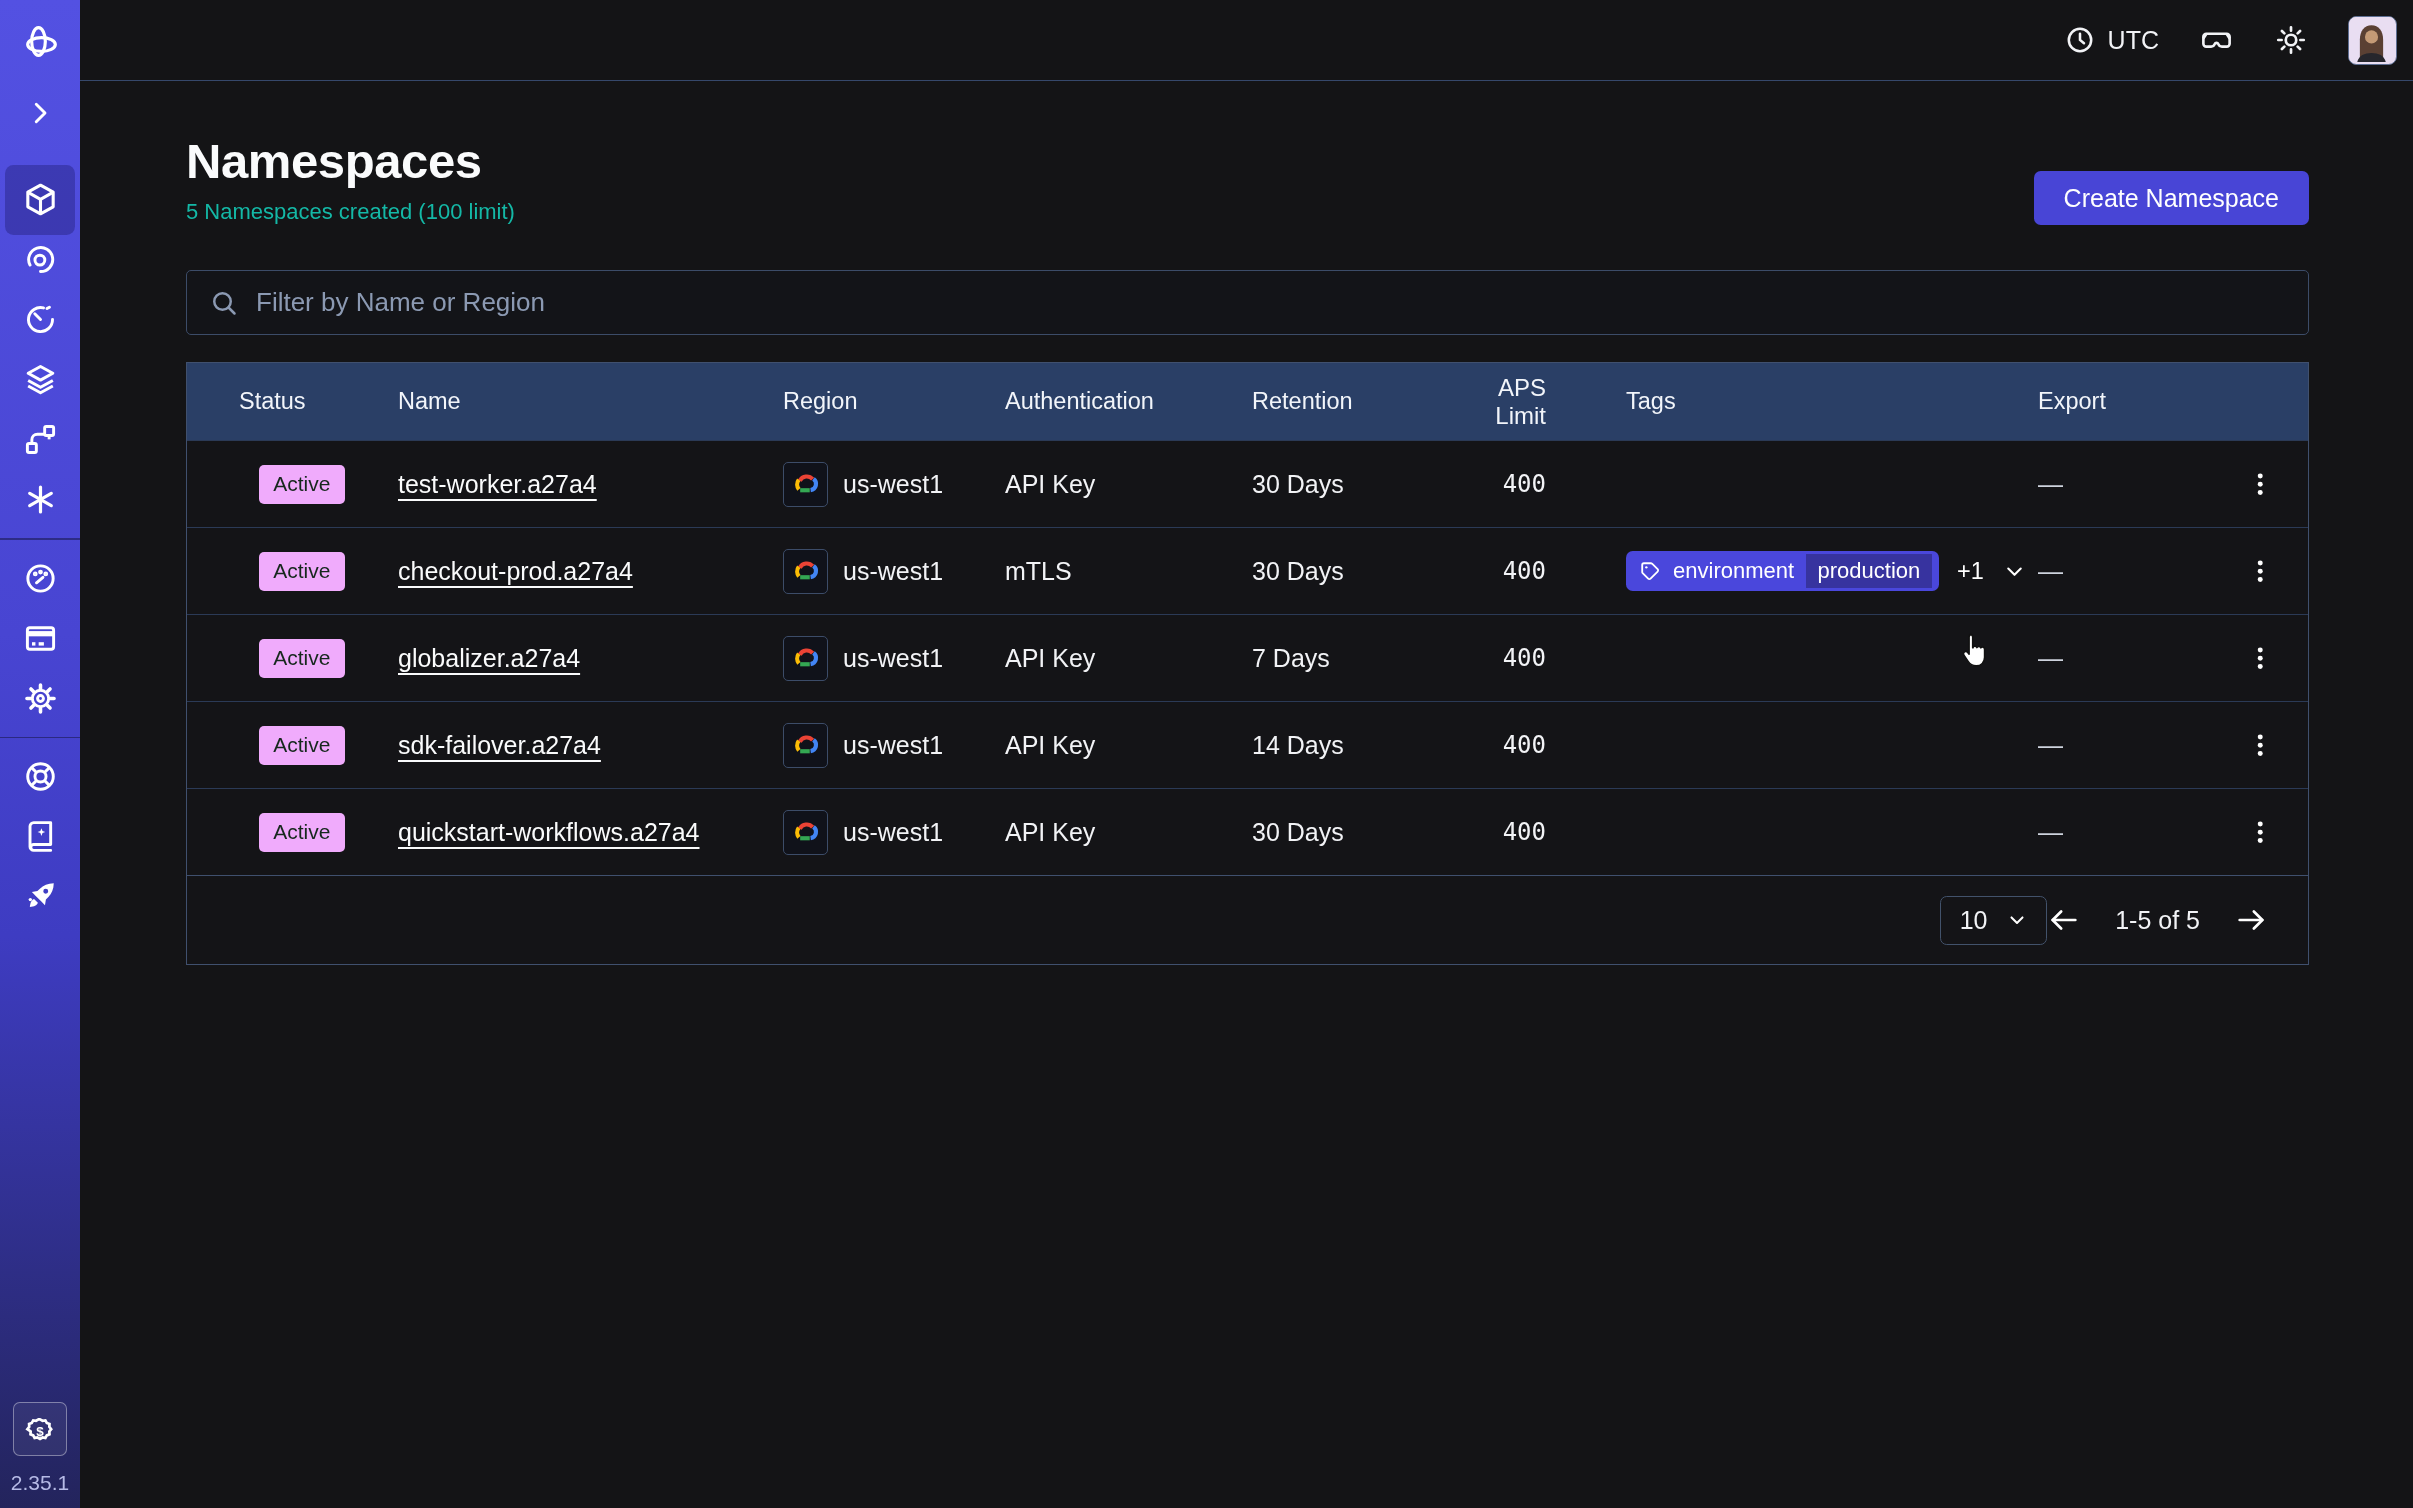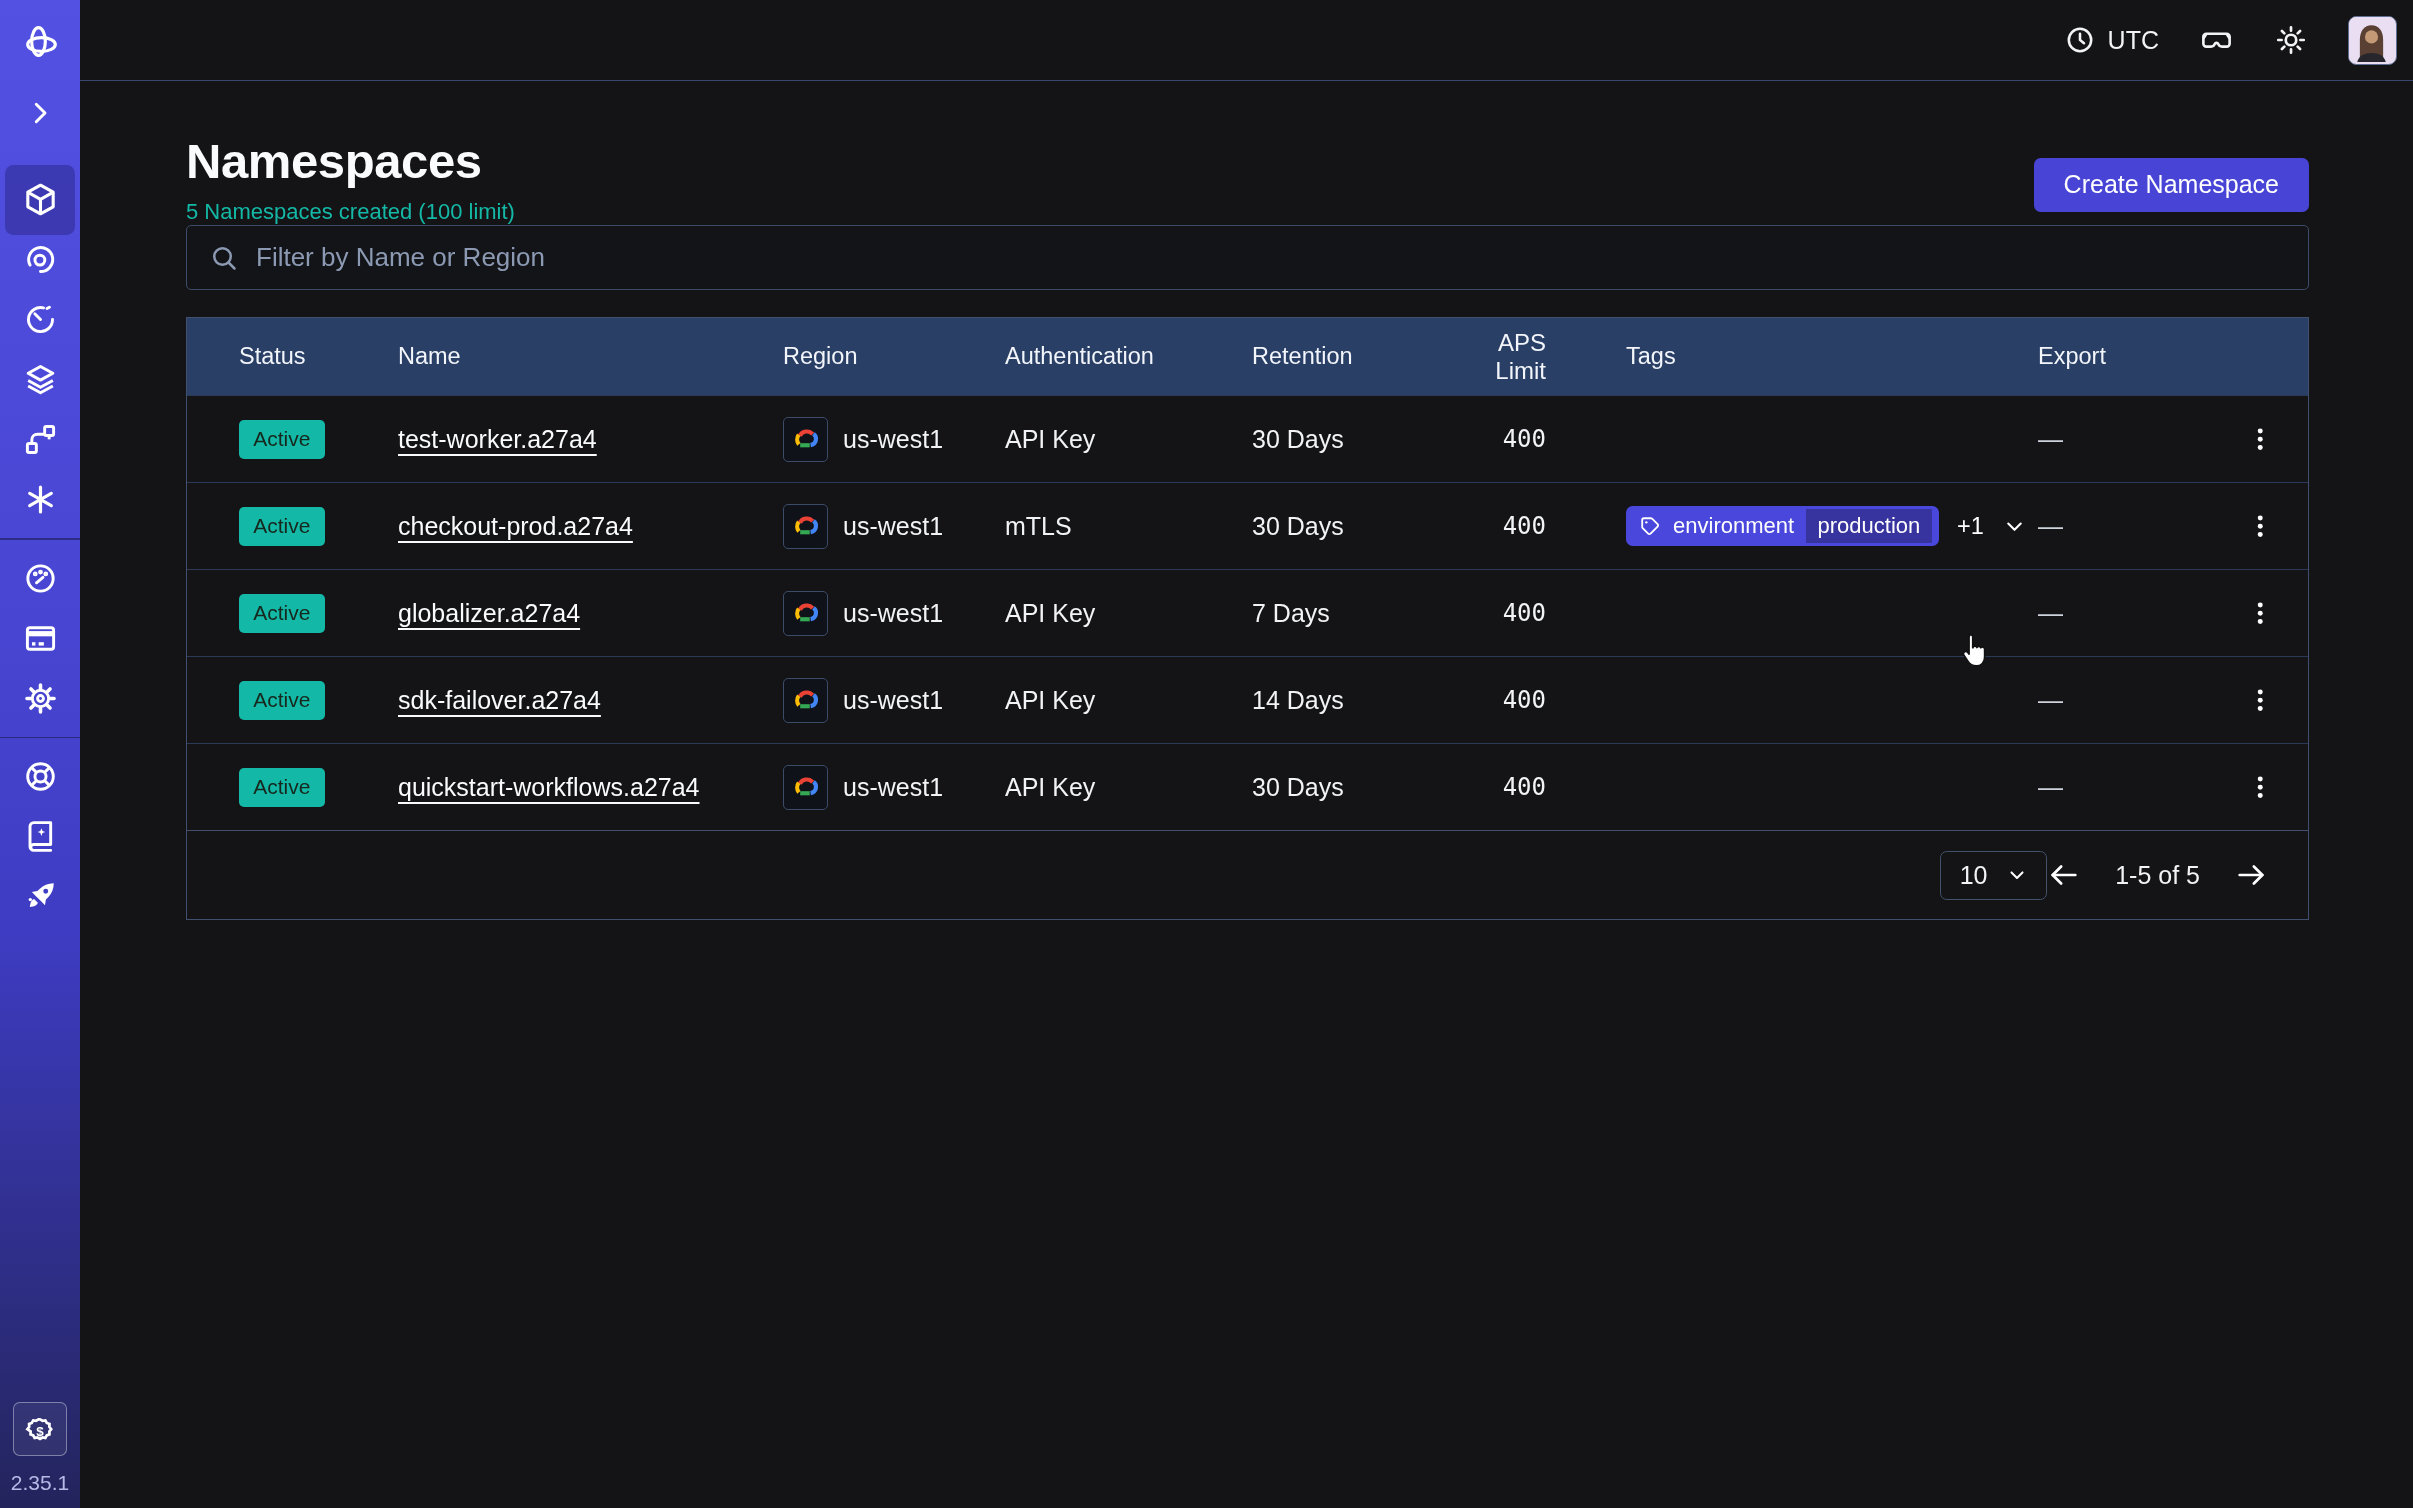--- a/index.html
+++ b/index.html
@@ -39,21 +39,21 @@
   }
   .tz { display:flex; align-items:center; gap:11.7px; font-size:25px; color:#f2f3f6; cursor:pointer; }
   .icon-btn { display:flex; align-items:center; justify-content:center; cursor:pointer; }
   .avatar {
     width:49px; height:49px; border-radius:8.4px; border:1.7px solid #5d6e92; overflow:hidden;
     background:#e9def2; cursor:pointer;
   }
 
   
   .content { padding:52px 104px 0 106px; position:relative; }
-  .page-header { display:flex; justify-content:space-between; align-items:center; }
+  .page-header { display:flex; justify-content:space-between; align-items:flex-end; margin-bottom:45px; }
   .page-title { font-size:49px; font-weight:600; letter-spacing:-0.4px; color:#fafbfc; }
   .page-sub { margin-top:10px; font-size:22px; color:#14b8a6; }
   .primary-btn {
     background:#4845d6; color:#fff; border:none; border-radius:6.7px;
     height:54px; padding:0 30px; font-size:25px; font-weight:500; cursor:pointer;
     font-family:inherit; margin-top:11.7px;
   }
 
   .filter-wrap {
     display:flex; align-items:center; gap:17px;
@@ -74,22 +74,22 @@
     align-items:center; padding:0 17px 0 52px;
   }
   .thead { height:77px; background:#2a3f66; font-size:23.5px; font-weight:500; color:#f2f5fa; }
   .thead .aps { text-align:right; }
   .trow { height:87px; border-top:1.7px solid #2b3a56; font-size:25px; }
   .trow:first-of-type { border-top:none; }
   .cell { min-width:0; }
   .aps { text-align:right; font-family:"DejaVu Sans Mono",monospace; font-size:24px; }
   .tagscol { padding-left:80px; display:flex; align-items:center; gap:18.4px; }
   .badge {
-    display:inline-block; background:#14b8a6; color:#16281d; font-size:21px; font-weight:500;
-    padding:7.5px 14.2px; border-radius:5px;
+    display:inline-block; background:#f0abfc; color:#16281d; font-size:21px; font-weight:500;
+    padding:7.5px 14.2px; border-radius:5px;margin-left:20px;
   }
   .ns-link { color:#fafbfc; text-decoration:underline; text-underline-offset:5.9px; text-decoration-thickness:1.7px; cursor:pointer; }
   .regioncell { display:flex; align-items:center; gap:15px; }
   .gcp-box {
     width:45px; height:45px; border:1.7px solid #3c4c68; border-radius:5px; background:#10121a;
     display:flex; align-items:center; justify-content:center; flex-shrink:0;
   }
   .dash { color:#ced3dd; }
   .actions { display:flex; justify-content:flex-end; padding-right:11.7px; }
   .kebab { display:flex; cursor:pointer; padding:5px; }

